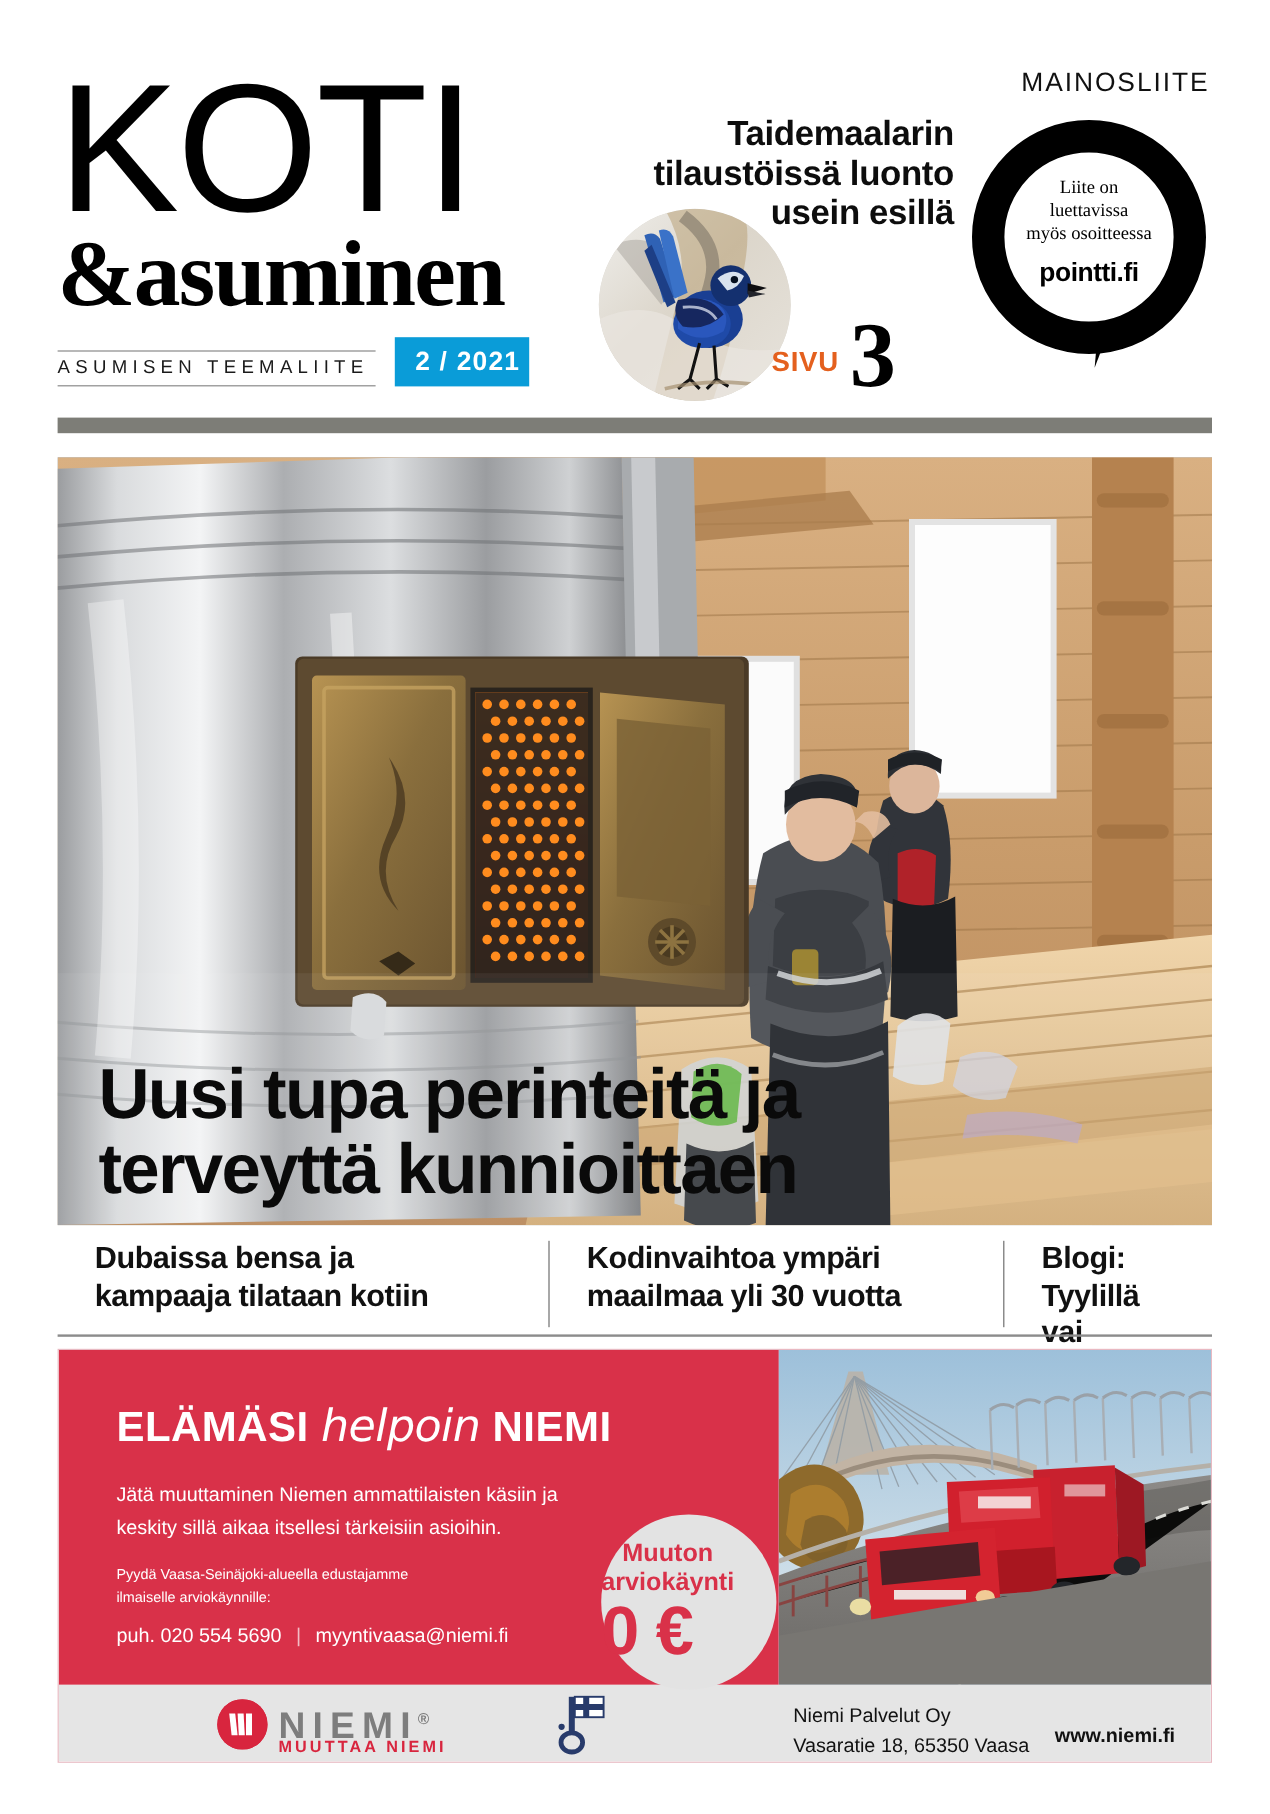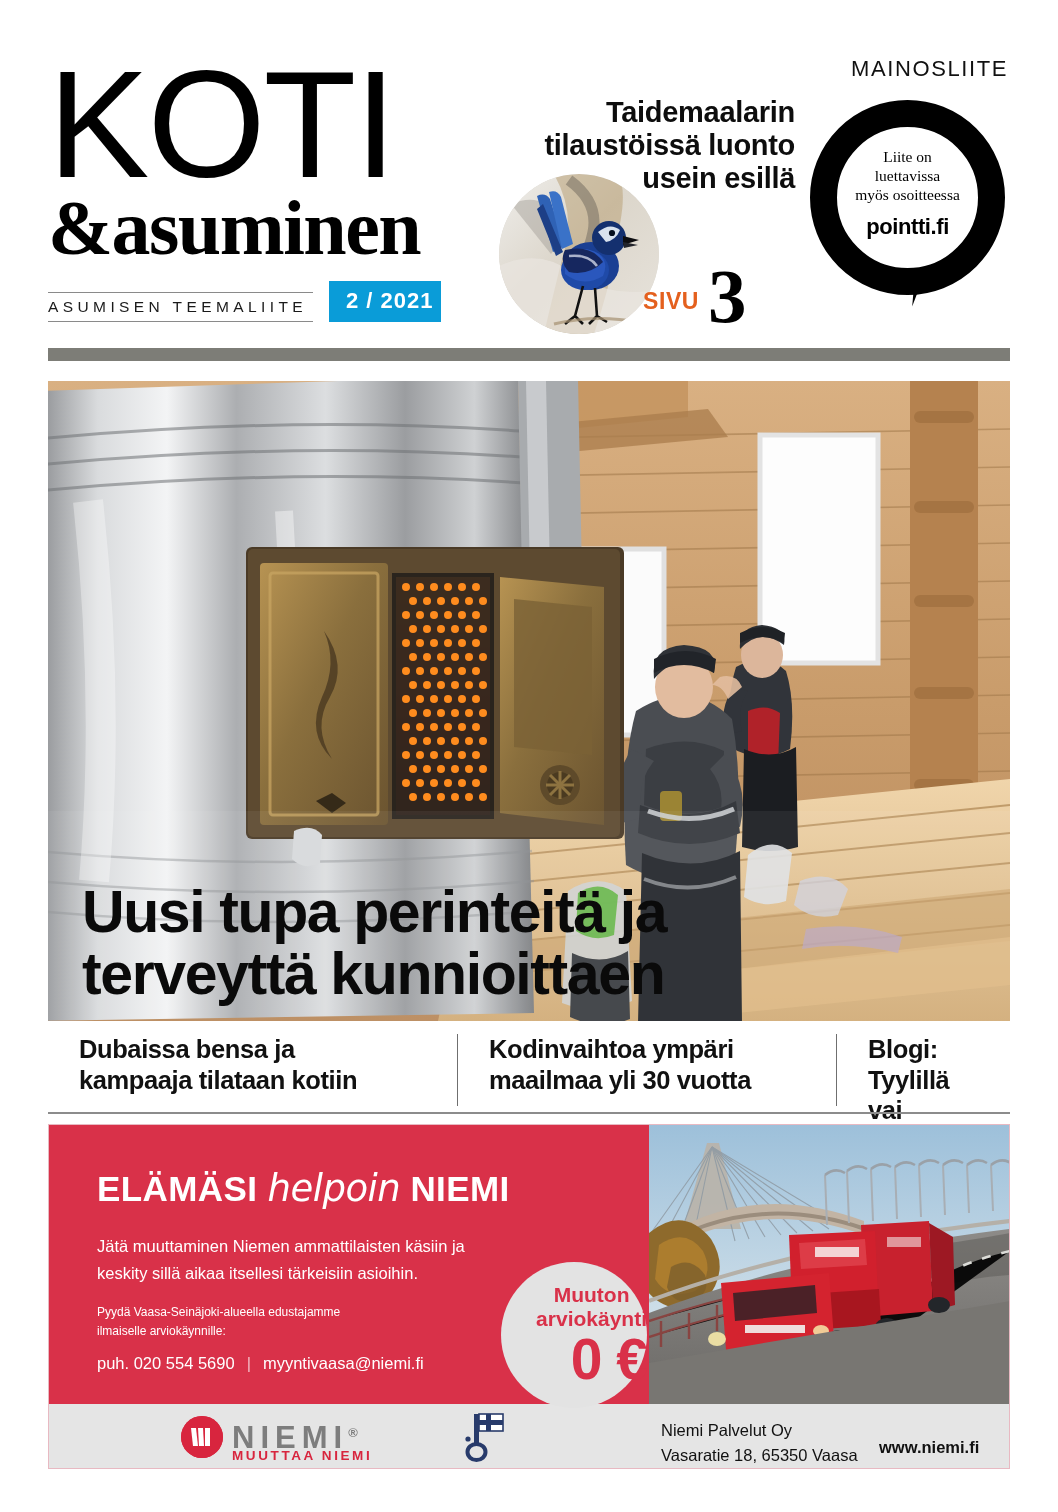--- a/index.html
+++ b/index.html
@@ -79,21 +79,21 @@
   #ad-title i{font-family:"DejaVu Sans", sans-serif;font-style:italic;font-weight:400;
       font-size:37px;letter-spacing:-0.5px;}
   #ad-body1{position:absolute;left:48px;top:108px;width:480px;font-size:16.5px;
       line-height:1.62;color:#ffffff;}
   #ad-body2{position:absolute;left:48px;top:178px;width:500px;font-size:12px;
       line-height:1.62;color:#ffffff;}
   #ad-contact{position:absolute;left:48px;top:229px;font-size:16.5px;color:#fff;}
   #ad-contact span.sep{padding:0 12px;color:#f3bcc5;}
 
   #badge{position:absolute;left:501px;top:1262px;width:146px;height:146px;border-radius:50%;
-      background:#e3e3e3;display:flex;flex-direction:column;align-items:flex-end;
+      background:#e3e3e3;display:flex;flex-direction:column;align-items:flex-start;
       justify-content:center;color:#d93149;}
   #badge-l1{font-size:21px;font-weight:700;line-height:1.12;text-align:center;}
   #badge-price{font-size:57px;font-weight:700;line-height:0.96;margin-top:2px;letter-spacing:-1px;}
 
   
   #ad-foot{position:absolute;left:0;top:279px;width:960px;height:64px;background:#e5e5e5;}
   #niemi-logo{position:absolute;left:132px;top:12px;display:flex;align-items:center;}
   #niemi-mark{width:42px;height:42px;border-radius:50%;background:#d8253e;position:relative;
       margin-right:9px;}
   #niemi-name{font-size:31px;font-weight:700;color:#7d7d7d;letter-spacing:6px;

